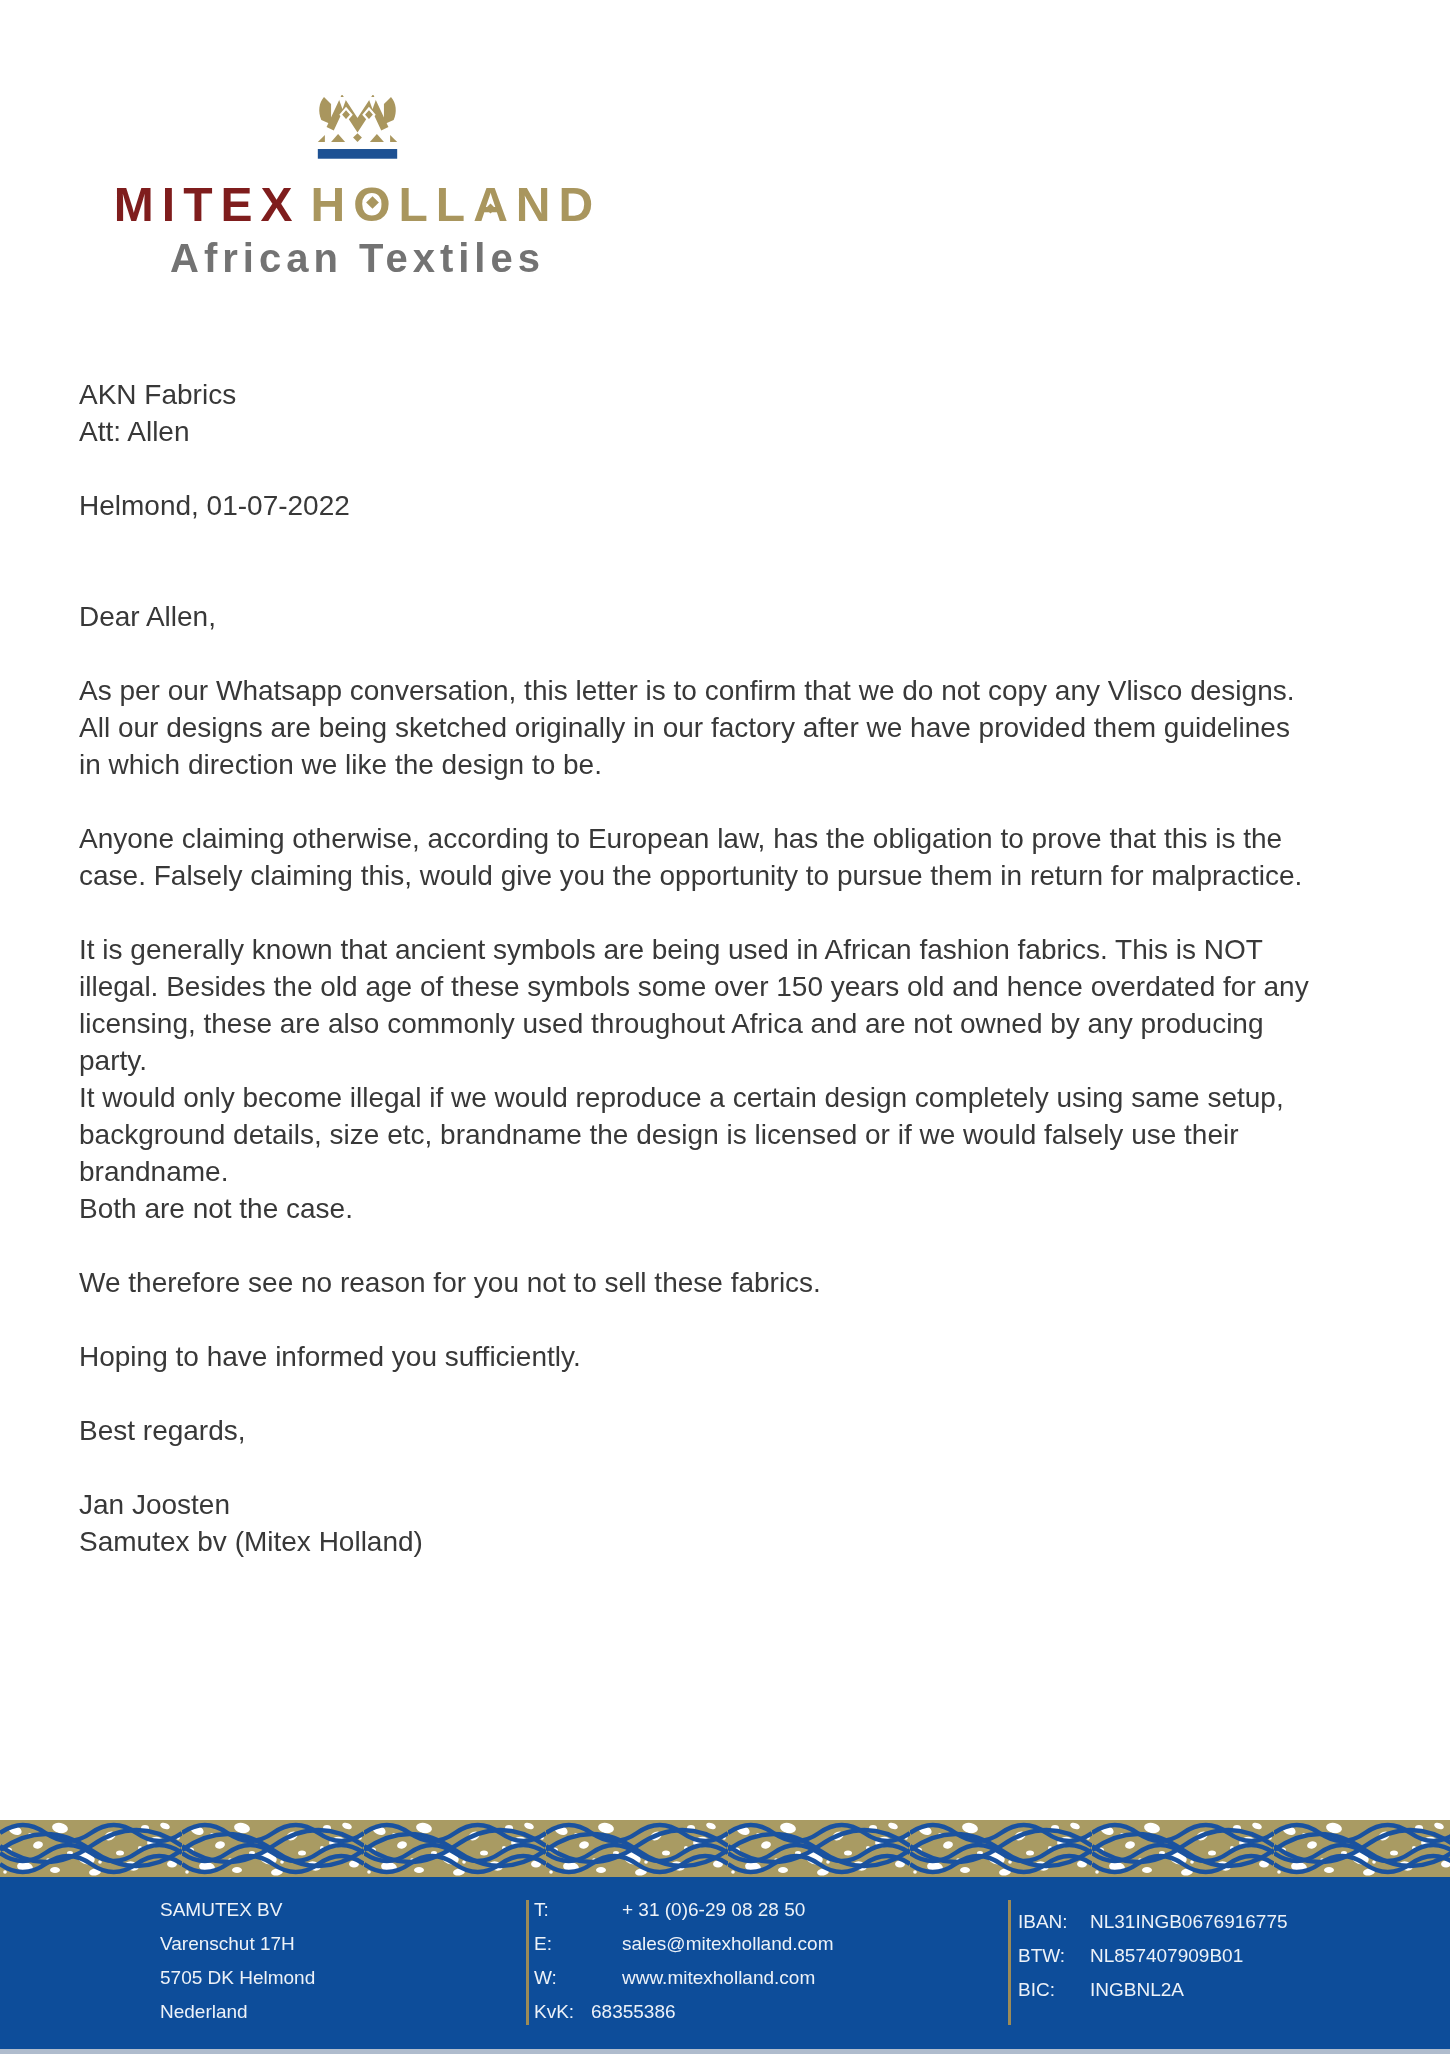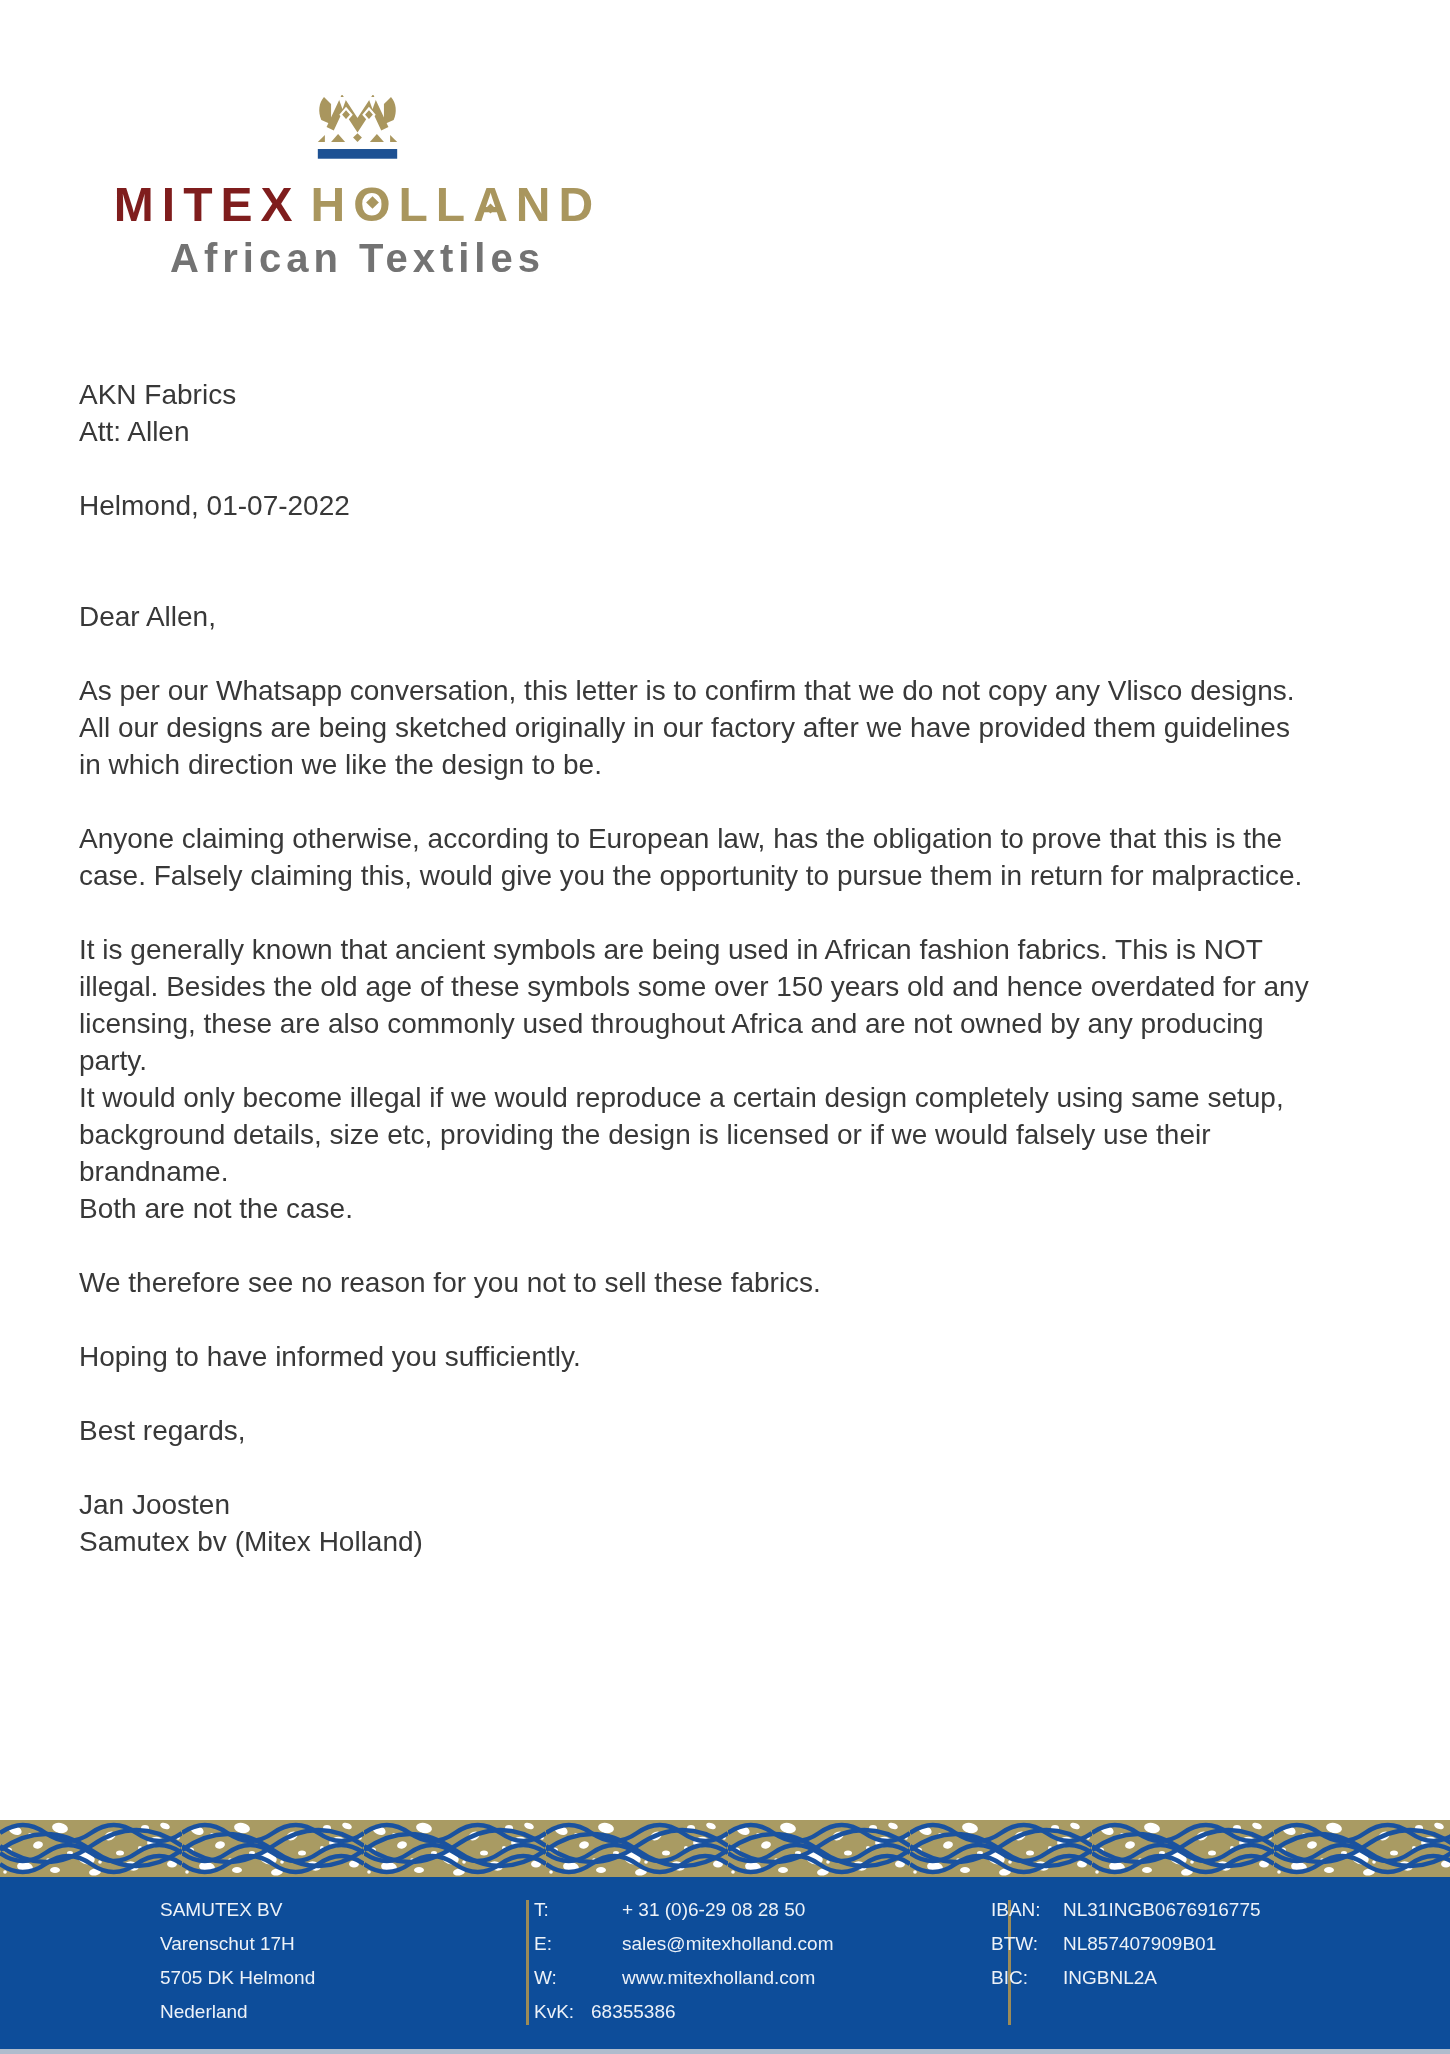--- a/index.html
+++ b/index.html
@@ -53,21 +53,21 @@
   .band svg { display:block; }
 
   
   .footer {
     position:absolute; left:0; top:1877px; width:1450px; height:177px;
     background:#0D4D9A; color:#EDF2F8; font-size:19px;
   }
   .f-col { position:absolute; top:16px; line-height:34px; }
   .f-col-address { left:160px; }
   .f-col-contact { left:534px; }
-  .f-col-bank { left:991px; }
+  .f-col-bank { left:1018px;margin-top:12px; }
   .f-divider {
     position:absolute; top:23px; width:3px; height:125px;
     background:#9C8B57;
   }
   .f-divider-1 { left:526px; }
   .f-divider-2 { left:1008px; }
   .f-label { display:inline-block; }
   .f-col-contact .f-label { width:88px; }
   .f-col-contact .f-row-kvk .f-label { width:57px; }
   .f-col-bank .f-label { width:72px; }
@@ -141,21 +141,21 @@
       <div class="line">Anyone claiming otherwise, according to European law, has the obligation to prove that this is the</div>
       <div class="line">case. Falsely claiming this, would give you the opportunity to pursue them in return for malpractice.</div>
     </div>
 
     <div class="block mt1">
       <div class="line">It is generally known that ancient symbols are being used in African fashion fabrics. This is NOT</div>
       <div class="line">illegal. Besides the old age of these symbols some over 150 years old and hence overdated for any</div>
       <div class="line">licensing, these are also commonly used throughout Africa and are not owned by any producing</div>
       <div class="line">party.</div>
       <div class="line">It would only become illegal if we would reproduce a certain design completely using same setup,</div>
-      <div class="line">background details, size etc, providing the design is licensed or if we would falsely use their</div>
+      <div class="line">background details, size etc, brandname the design is licensed or if we would falsely use their</div>
       <div class="line">brandname.</div>
       <div class="line">Both are not the case.</div>
     </div>
 
     <div class="block mt1">
       <div class="line">We therefore see no reason for you not to sell these fabrics.</div>
     </div>
 
     <div class="block mt1">
       <div class="line">Hoping to have informed you sufficiently.</div>

